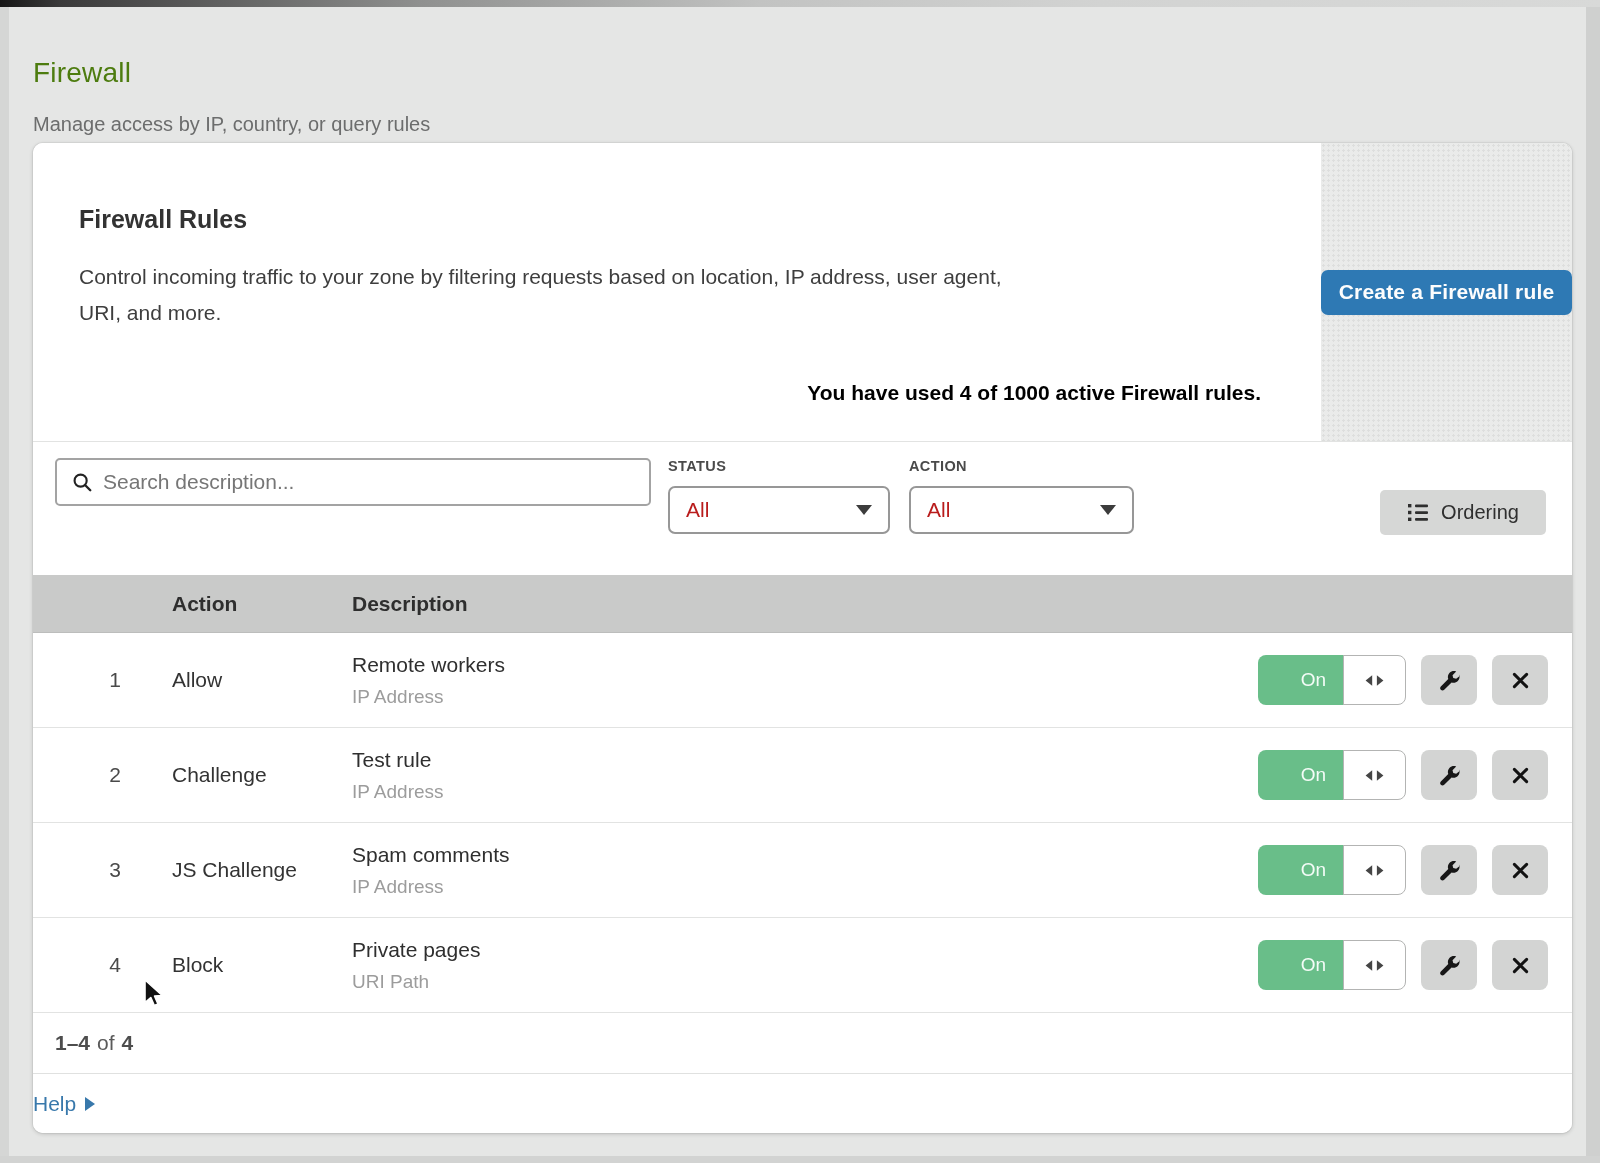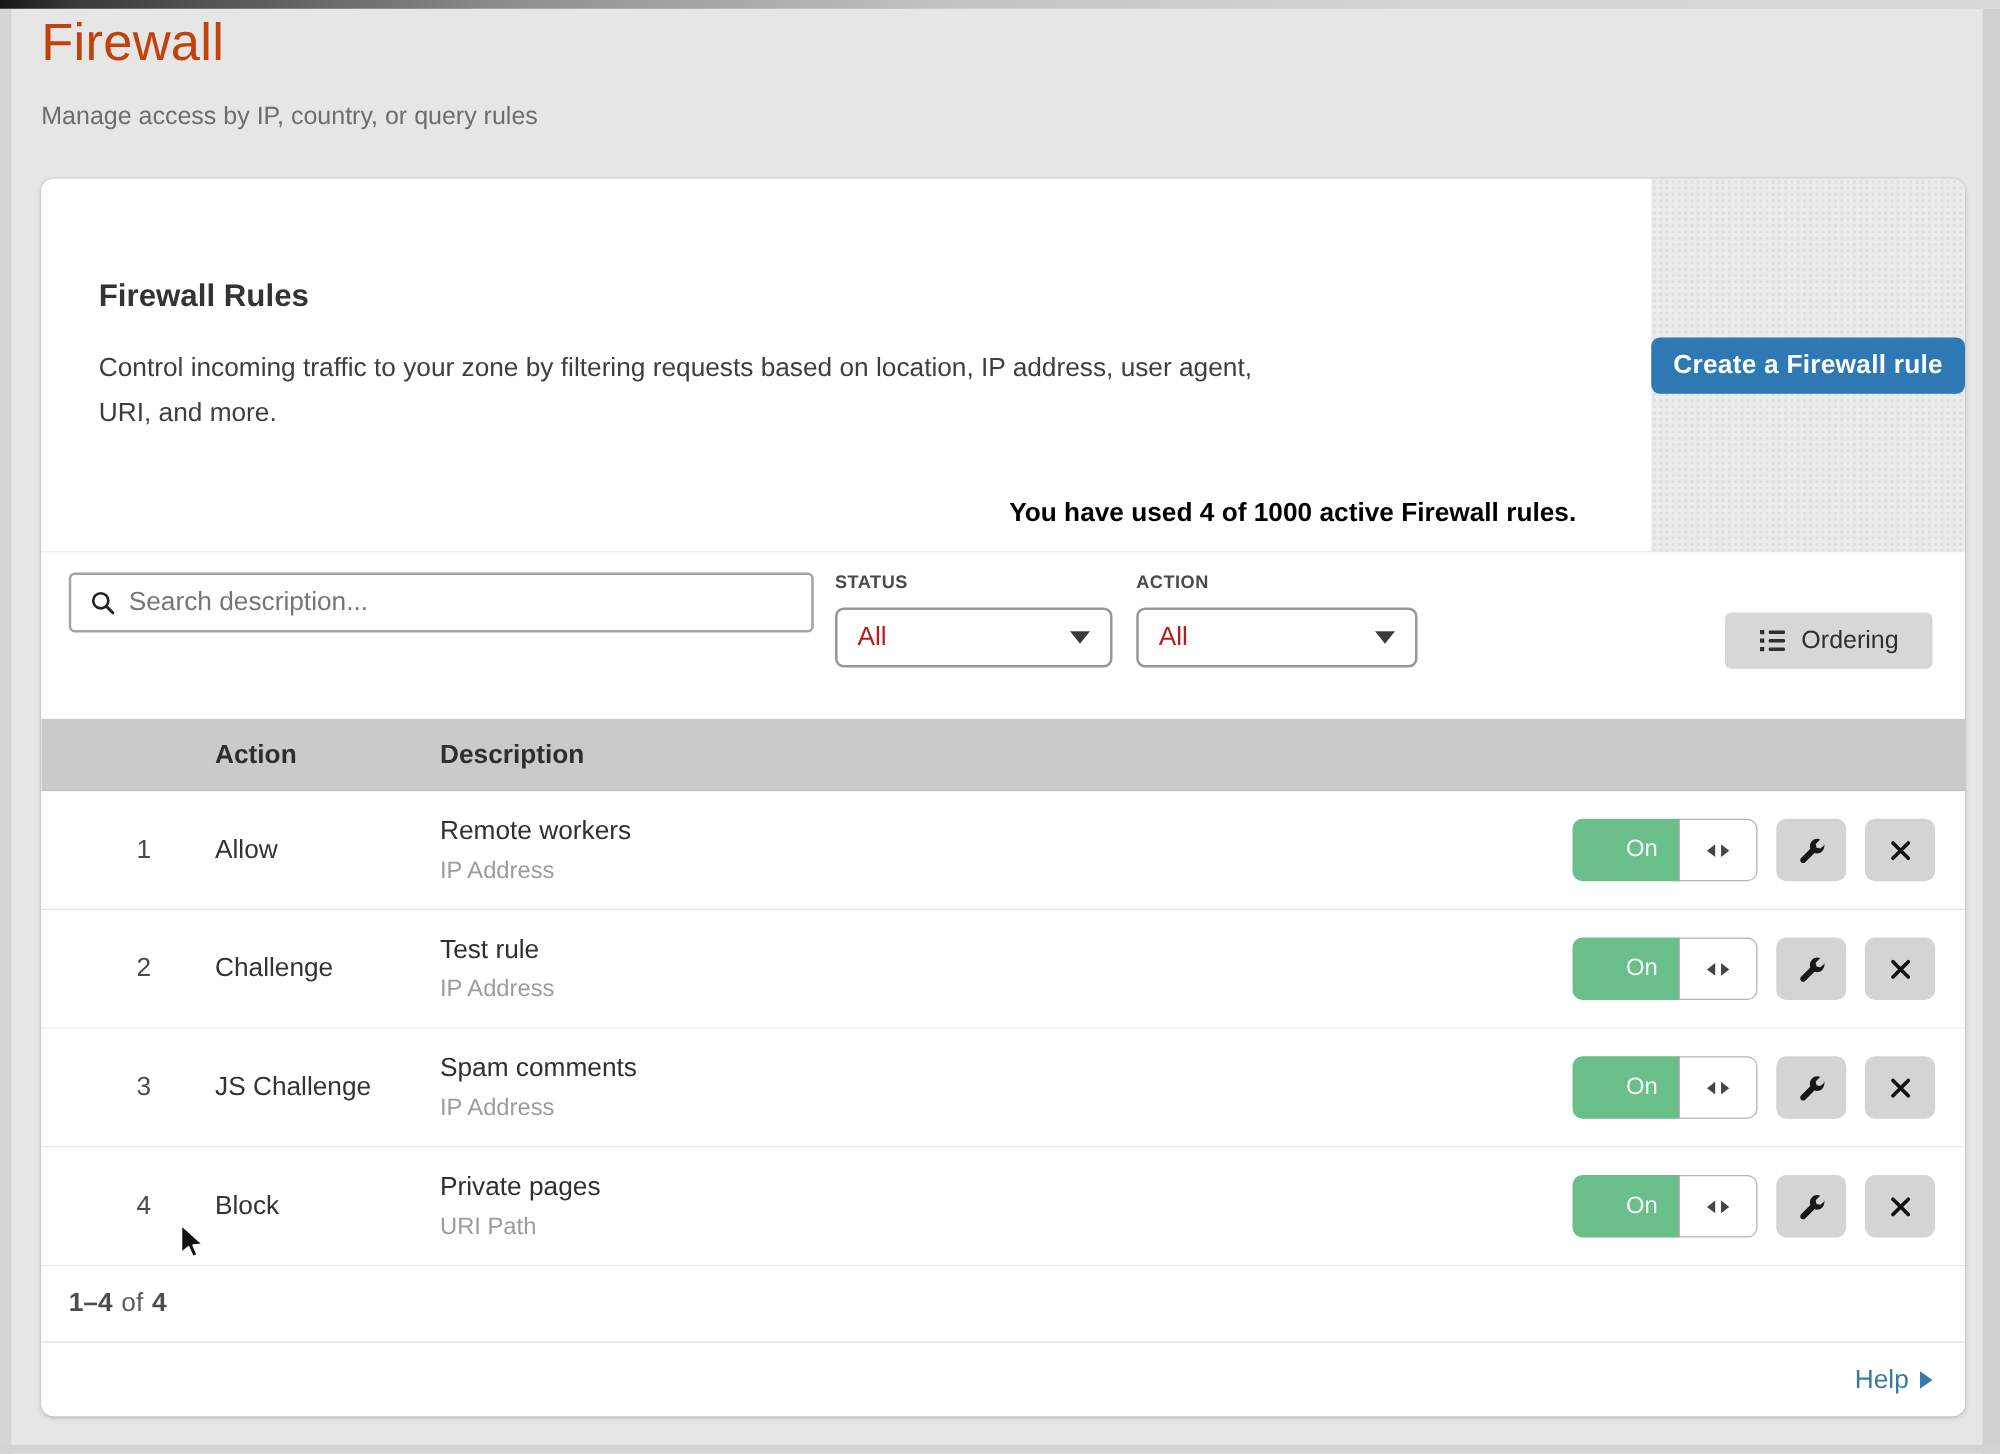--- a/index.html
+++ b/index.html
@@ -12,32 +12,32 @@
     color:#333;
   }
   
   .edge-top { position:absolute; top:0; left:0; width:1600px; height:7px;
     background:linear-gradient(90deg,#161616 0px,#3a3a3a 60px,#8f908f 420px,#c2c3c2 760px,#d2d3d2 1100px,#d8d9d8 1600px); z-index:50; }
   .edge-left { position:absolute; top:7px; left:0; width:9px; height:1156px; background:#d5d6d5; z-index:49; }
   .edge-right { position:absolute; top:7px; left:1586px; width:14px; height:1156px; background:#cfd0cf; z-index:49; }
   .edge-bottom { position:absolute; left:0; top:1156px; width:1600px; height:7px; background:#d2d3d2; z-index:49; }
 
   .page-header { position:absolute; left:33px; top:10px; }
-  .page-title { font-size:42px; font-weight:400; color:#c2410c; letter-spacing:.2px; }
+  .page-title { font-size:28px; font-weight:400; color:#4d7c0f; letter-spacing:.2px;margin-top:47px; }
   .page-subtitle { font-size:20px; font-weight:400; color:#6c6d6d; margin-top:24px; }
 
   .card {
     position:absolute; left:33px; top:143px; width:1539px; height:990px;
     background:#ffffff; border-radius:10px; overflow:hidden;
     box-shadow:0 1px 4px rgba(0,0,0,.18), 0 0 0 1px rgba(0,0,0,.04);
   }
 
   
   .card-top { position:relative; height:299px; border-bottom:1px solid #e2e3e2; display:flex; }
-  .overview { width:1297px; background:#fff; padding:80px 60px 0 46px; }
+  .overview { width:1297px; background:#fff; padding:62px 60px 0 46px; }
   .overview-title { font-size:25px; font-weight:700; color:#333; }
   .overview-desc { margin-top:25px; font-size:21px; line-height:36px; color:#3e3e3e; max-width:955px; }
   .overview-usage { margin-top:50px; font-size:21px; font-weight:700; color:#000000;text-align:right; }
   .create-panel {
     flex:1; background-color:#eaebea;
     background-image:radial-gradient(circle,#dddedd 1px, transparent 1.2px);
     background-size:5px 5px;
     display:flex; align-items:center; justify-content:center;
   }
   .create-btn {
@@ -105,21 +105,21 @@
     display:flex; align-items:center; justify-content:center; cursor:pointer;
   }
 
   .pagination {
     height:60px; background:#fff; display:flex; align-items:center;
     padding-left:22px; gap:7px; font-size:21px; color:#5a5a5a;
   }
   .pagination .strong { font-weight:700; color:#4d4d4d; }
   .card-footer {
     height:60px; background:#fff; border-top:1px solid #e0e1e0;
-    display:flex; align-items:center; justify-content:flex-end; padding-right:26px;
+    display:flex; align-items:center; padding-right:26px;
   }
   .help-link { display:flex; align-items:center; gap:9px; color:#3878ab; font-size:21px; text-decoration:none; cursor:pointer; }
   .help-arrow { width:0; height:0; border-left:10px solid #3878ab; border-top:7px solid transparent; border-bottom:7px solid transparent; }
 
   .cursor { position:absolute; left:142px; top:978px; z-index:60; pointer-events:none; }
 </style>
 </head>
 <body>
 
 <div class="edge-top"></div>

